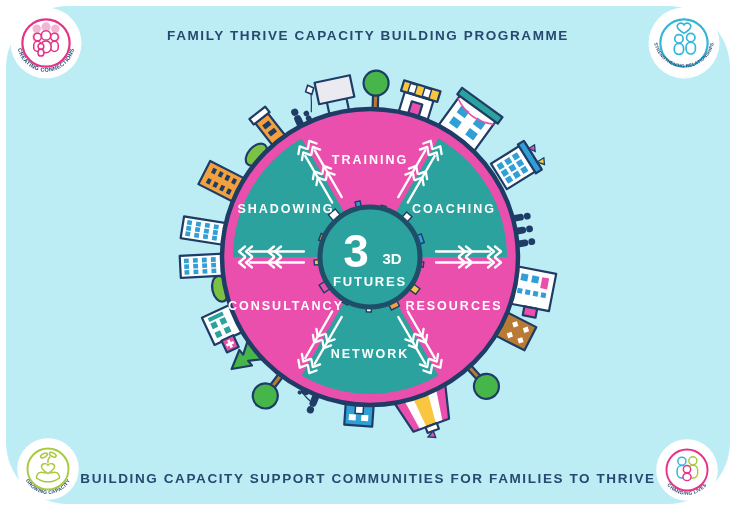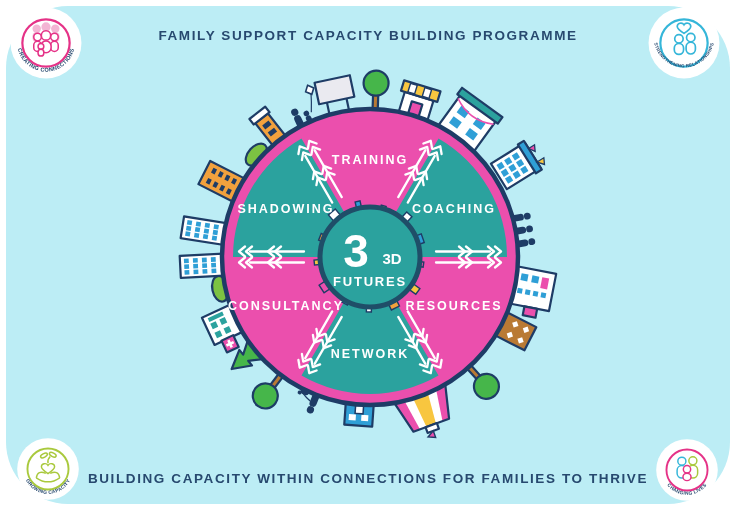--- a/index.html
+++ b/index.html
@@ -17,21 +17,21 @@
   .bl{left:15px;top:436px;width:66px;height:66px;}
   .br{left:654px;top:437px;width:66px;height:66px;}
   #wheel{position:absolute;left:0;top:0;}
 </style>
 </head>
 <body>
 
 <div class="page">
   <div class="bg"></div>
 
-  <div class="title">FAMILY SUPPORT CAPACITY BUILDING PROGRAMME</div>
+  <div class="title">FAMILY THRIVE CAPACITY BUILDING PROGRAMME</div>
 
   <svg id="wheel" width="736" height="510" viewBox="0 0 736 510">
       <g transform="rotate(-12 370 257) translate(370 111)">
         <path d="M-10 -16 V-2 M10 -16 V-2" stroke="#1E3C66" stroke-width="2.2" stroke-linejoin="round" stroke-linecap="round" fill="none"></path>
         <rect x="-18" y="-36" width="36" height="22" fill="#EAEAF0" stroke="#1E3C66" stroke-width="2.2" stroke-linejoin="round"></rect>
       </g>
       <g transform="rotate(2 370 257) translate(370 111)">
         <rect x="-2.6" y="-20" width="5.2" height="20" fill="#B97A34" stroke="#1E3C66" stroke-width="2.2" stroke-linejoin="round"></rect>
         <circle cx="0" cy="-28" r="12.5" fill="#46B64A" stroke="#1E3C66" stroke-width="2.2" stroke-linejoin="round"></circle>
       </g>
@@ -418,14 +418,14 @@
       <g stroke="#E53287" stroke-width="2">
         <circle cx="45" cy="44" r="5"></circle>
           <rect x="39.5" y="49.5" width="11" height="10" rx="5.5"></rect>
       </g>
     </g>
     <text font-size="6.6" font-weight="bold" fill="#27496F" letter-spacing="0.4">
       <textPath href="#arcBR" startOffset="50%" text-anchor="middle">CHANGING LIVES</textPath>
     </text>
   </svg>
 
-  <div class="footer">BUILDING CAPACITY WITHIN CONNECTIONS FOR FAMILIES TO THRIVE</div>
+  <div class="footer">BUILDING CAPACITY SUPPORT COMMUNITIES FOR FAMILIES TO THRIVE</div>
 </div>
 
 </body></html>

